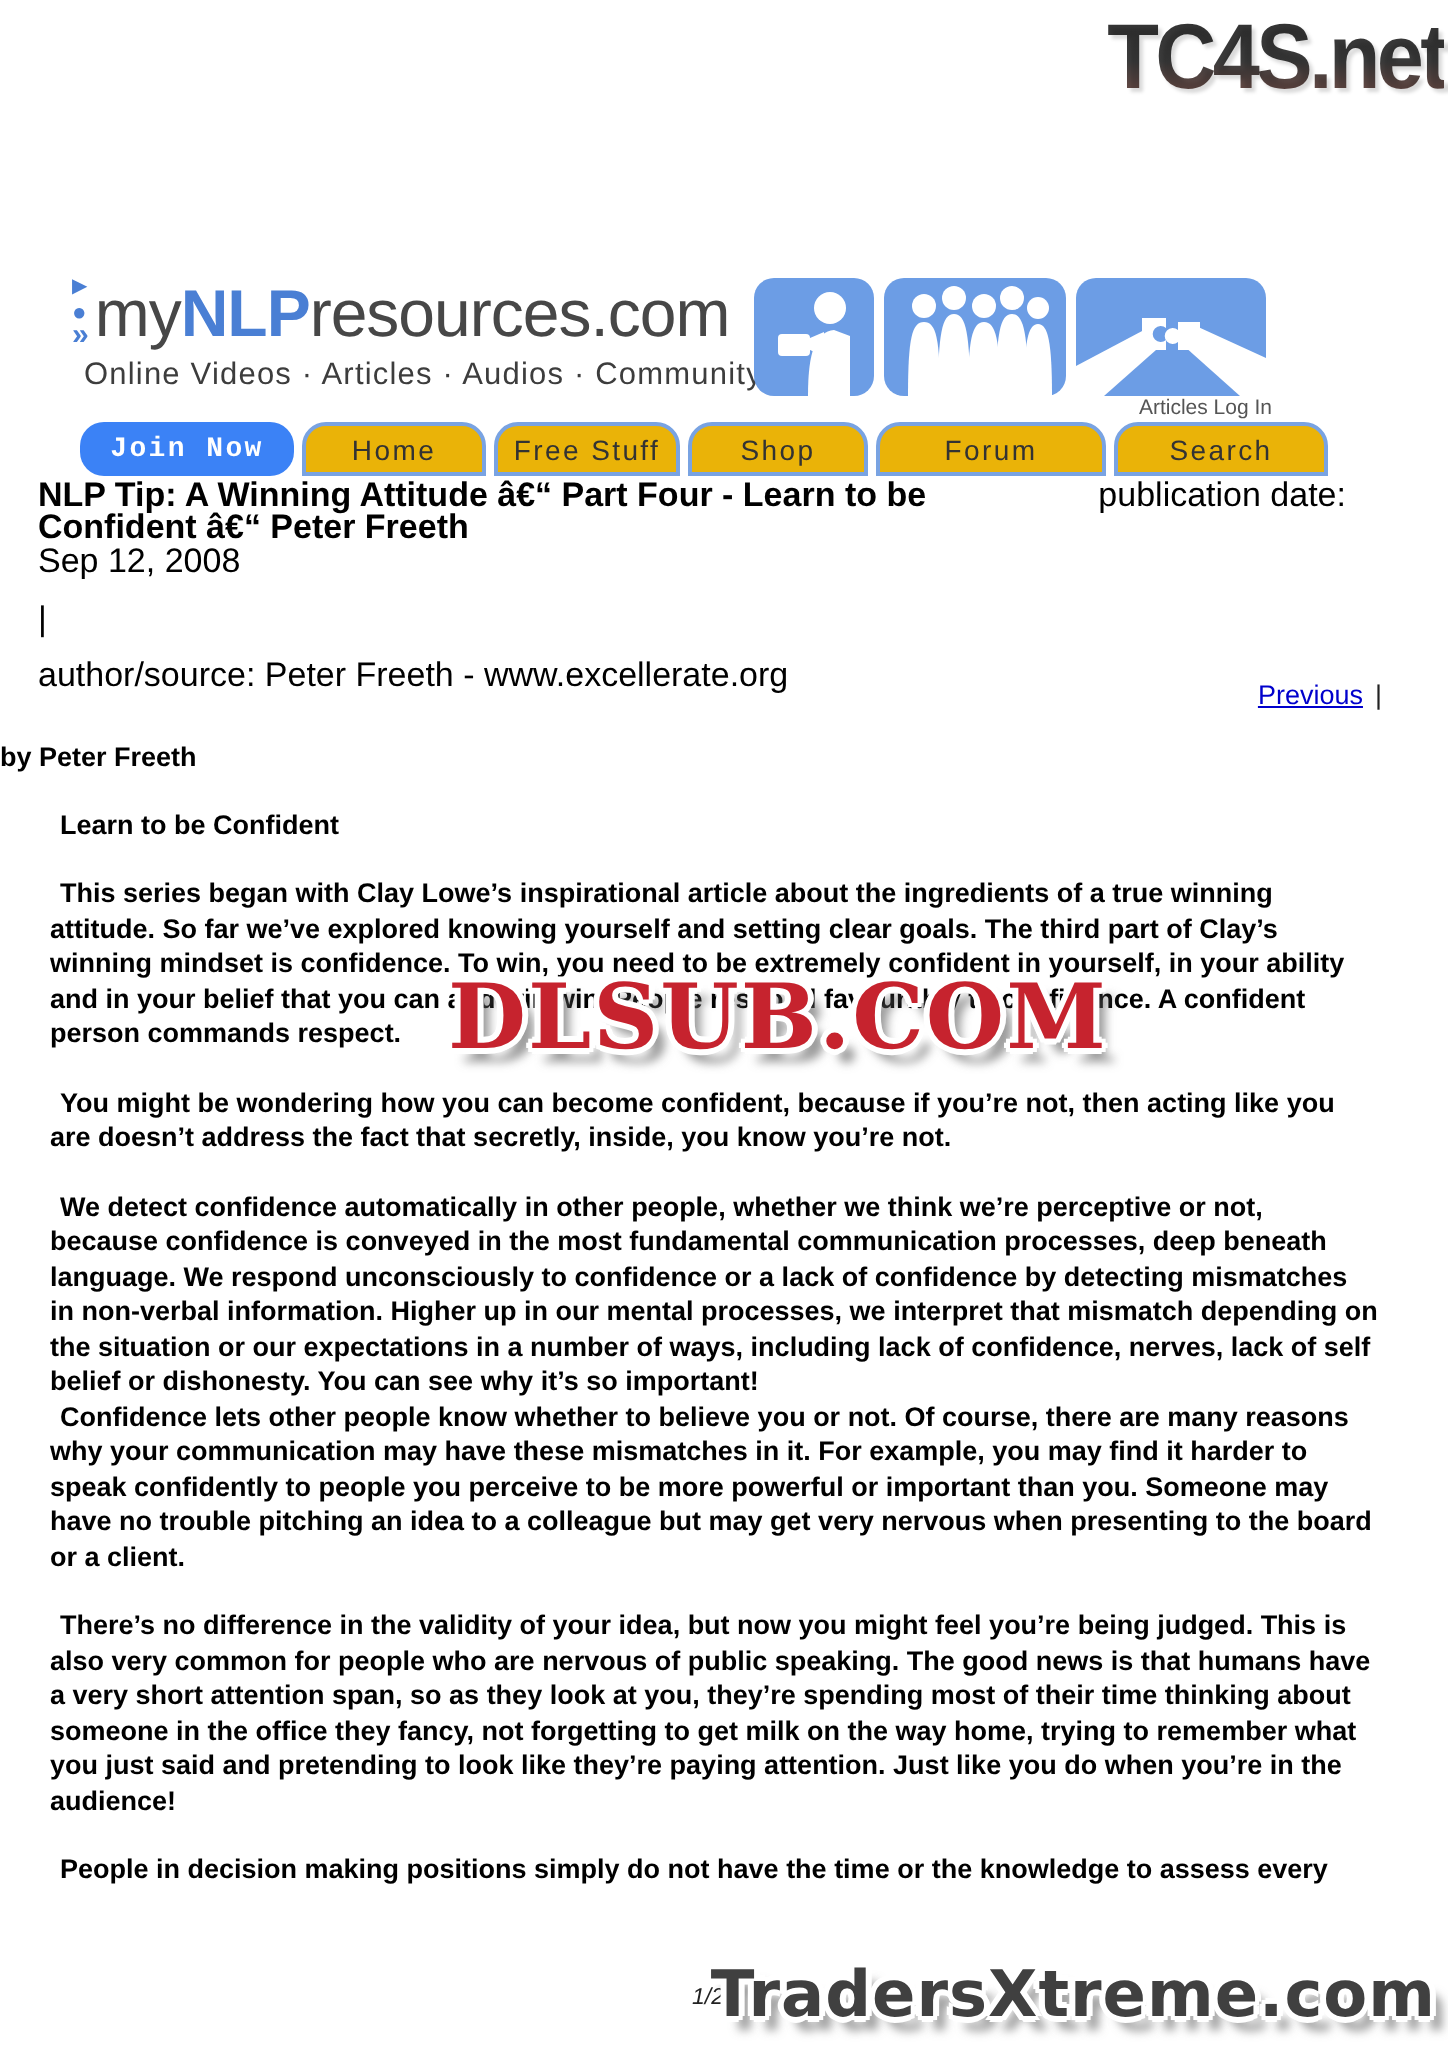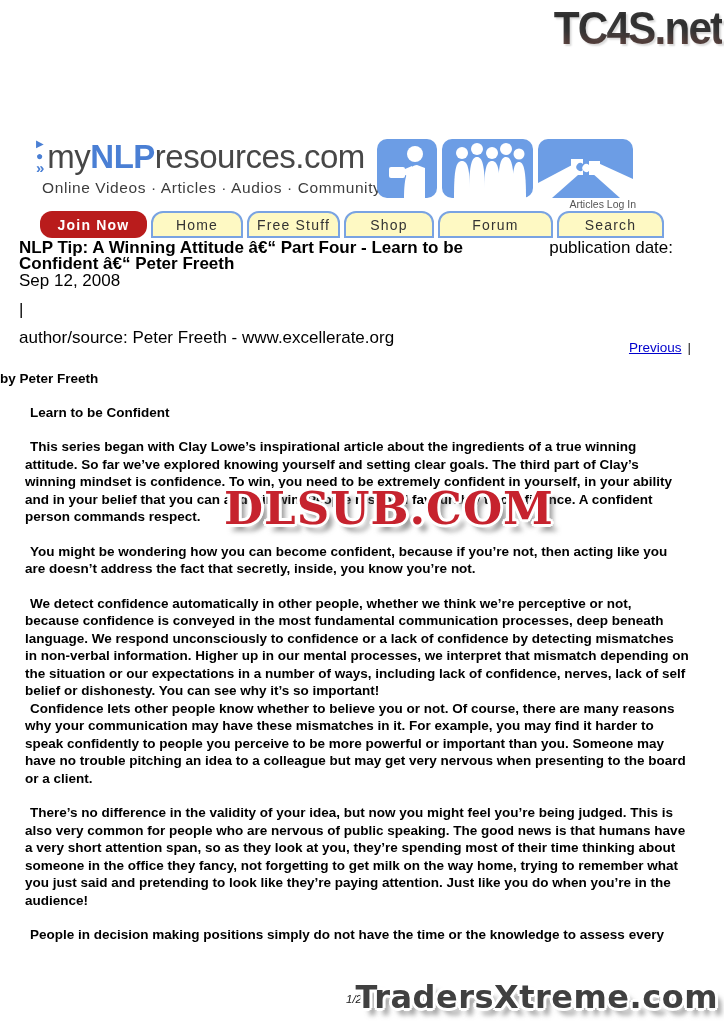--- a/index.html
+++ b/index.html
@@ -30,23 +30,23 @@
   .tile{background:#6c9de5;border-radius:10px;height:59px;}
   .tile.t1{width:60px;} .tile.t2{width:91px;} .tile.t3{width:95px;}
   .tile svg{display:block;width:100%;height:100%;}
 
   .members{position:absolute;left:500px;top:198px;width:136px;text-align:right;
            font-size:10.5px;color:#555;}
 
   
   .tabs{position:absolute;left:40px;top:211px;display:flex;gap:4px;align-items:flex-start;}
   .tab{box-sizing:border-box;height:27px;display:flex;align-items:center;justify-content:center;
-       font-size:14px;letter-spacing:1.2px;color:#333;background:#fef9c3;
+       font-size:14px;letter-spacing:1.2px;color:#333;background:#eab308;
        border:2px solid #79a3e2;border-radius:12px 12px 0 0;}
-  .tab.active{background:#b91c1c;color:#fff;border:none;border-radius:12px;font-weight:bold;}
+  .tab.active{background:#3b82f6;color:#fff;border:none;border-radius:12px;font-weight:bold;font-family:Liberation Mono, monospace;}
   .tab.w1{width:107px;} .tab.w2{width:92px;} .tab.w3{width:93px;}
   .tab.w4{width:90px;} .tab.w5{width:115px;} .tab.w6{width:107px;}
 
   
   .meta{position:absolute;left:19px;top:240px;width:654px;font-size:17px;line-height:16px;}
   .meta-line1{display:flex;justify-content:space-between;align-items:baseline;}
   .meta-title{font-weight:bold;}
   .meta-publabel{white-space:nowrap;margin-left:8px;}
   .meta-date{text-align:left;margin-top:1px;}
   .meta-pipe{margin-top:13px;}

